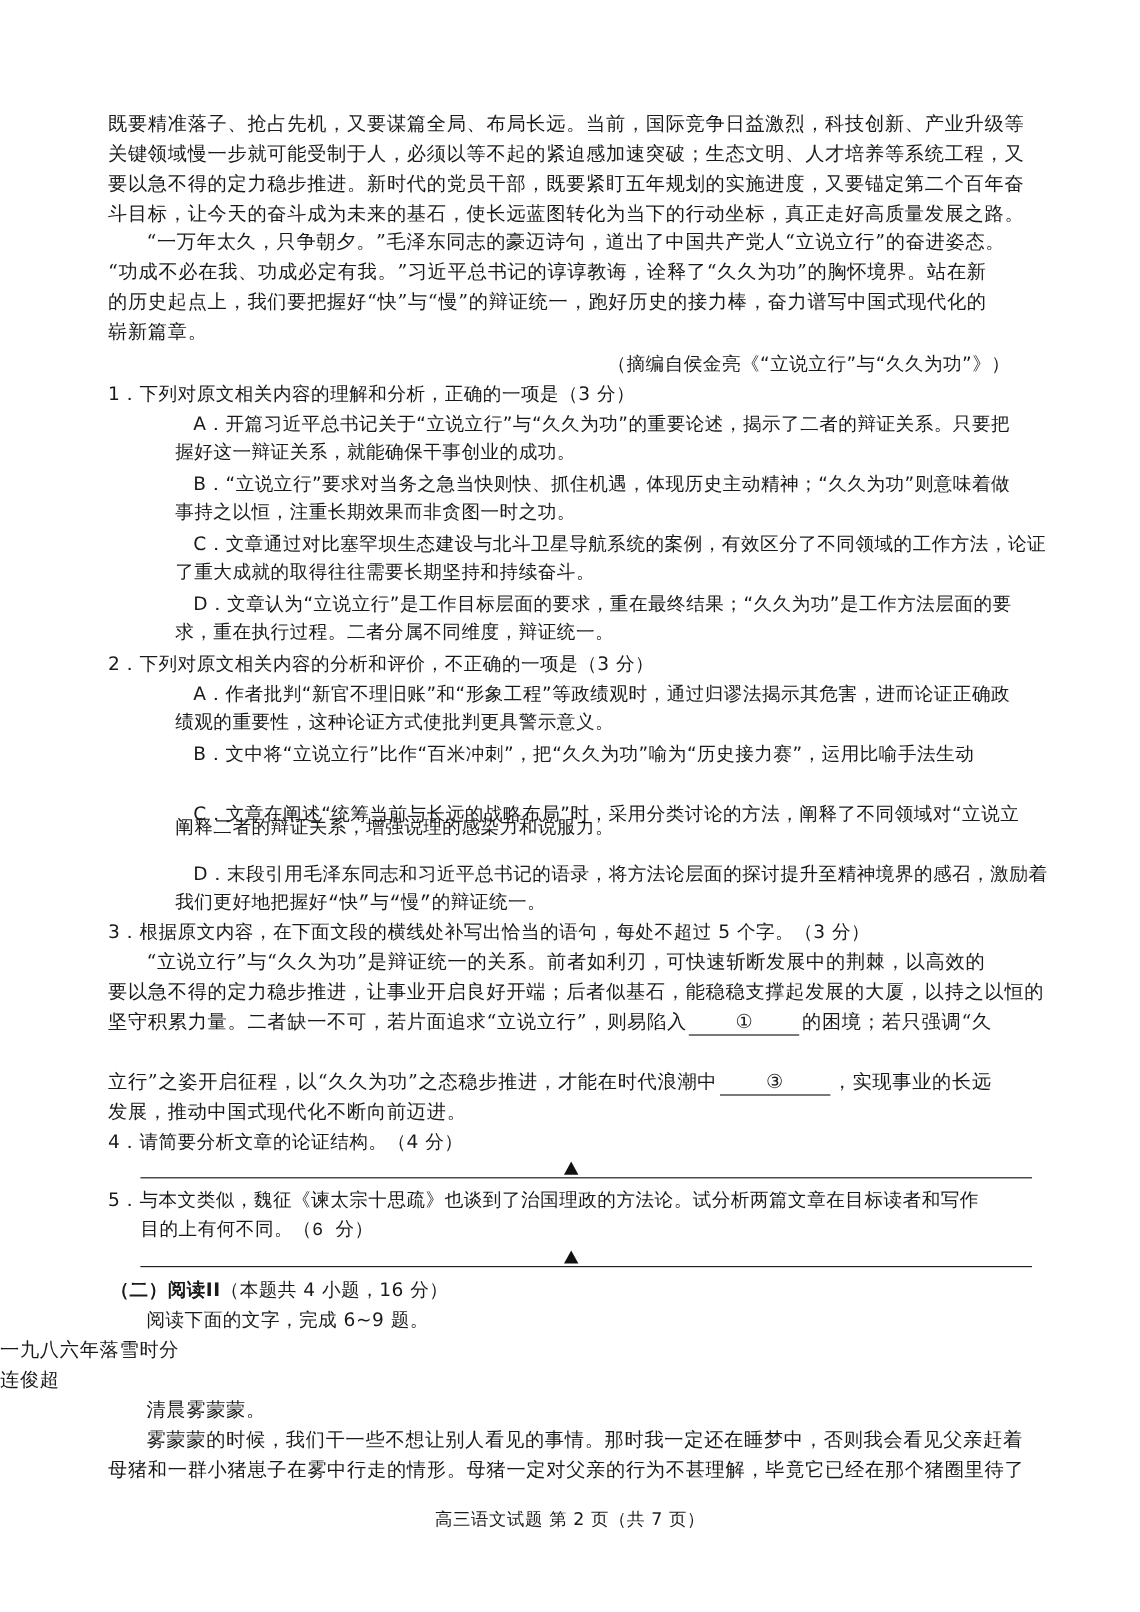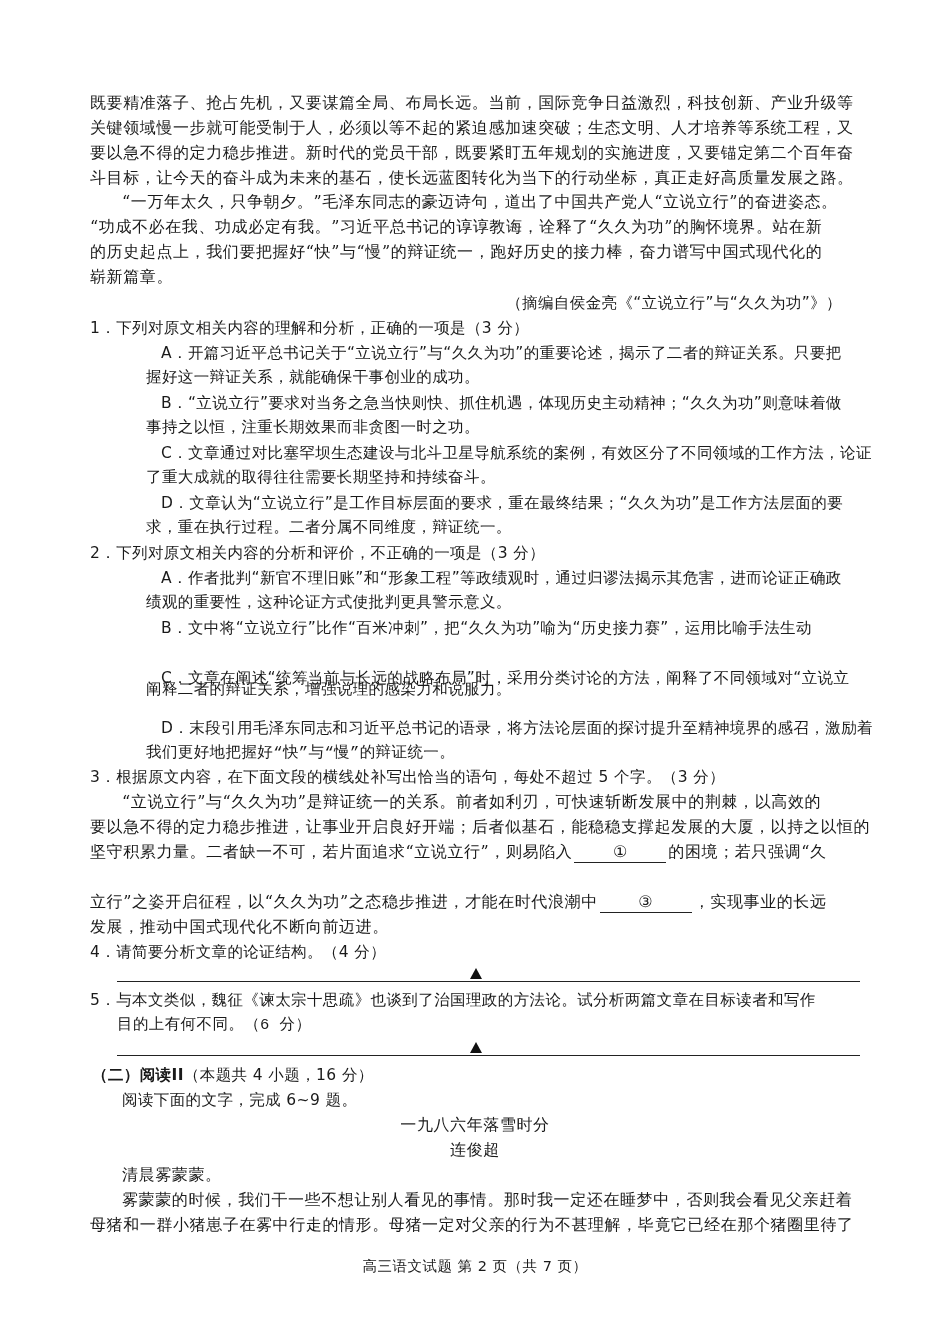--- a/index.html
+++ b/index.html
@@ -13,21 +13,21 @@
     position: absolute; left: 90px; width: 770px;
     font-size: 16px; line-height: 24.5px; white-space: nowrap;
     letter-spacing: 0.6px;
   }
   .kai { font-family: "DejaVu Serif", "Liberation Serif", serif; }
   .song { font-family: "DejaVu Sans", "Liberation Sans", sans-serif; font-size: 15.5px; letter-spacing: 0.4px; }
   .opt { left: 117px; margin-left: 44px; }
   .optcont { left: 146px; font-family: Liberation Mono, monospace; }
   .q { left: 90px; }
   .right { left: auto; right: 108px; width: auto; text-align: right; }
-  .center { left: 0; width: 950px; text-align: center; }
+  .center { left: 0; width: 950px; text-align: left; }
   .blank {
     display: inline-block; border-bottom: 1.3px solid #222; text-align: center;
     line-height: 20px; margin: 0 2px; vertical-align: baseline;
   }
   .answer-line {
     position: absolute; left: 117px; width: 743px; height: 0;
     border-top: 1.5px solid #222;
   }
   .tri {
     position: absolute; width: 0; height: 0;

